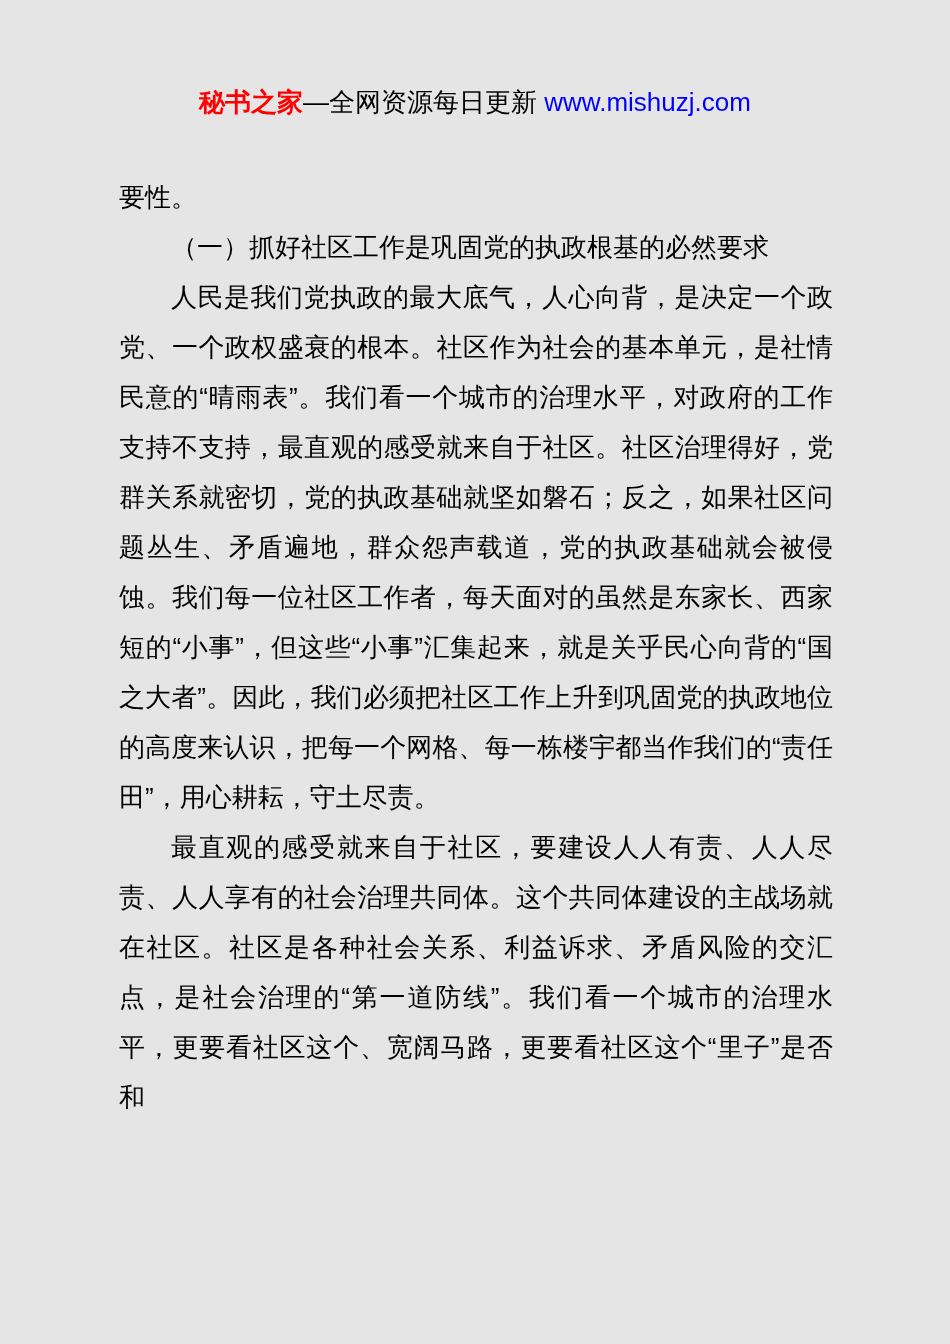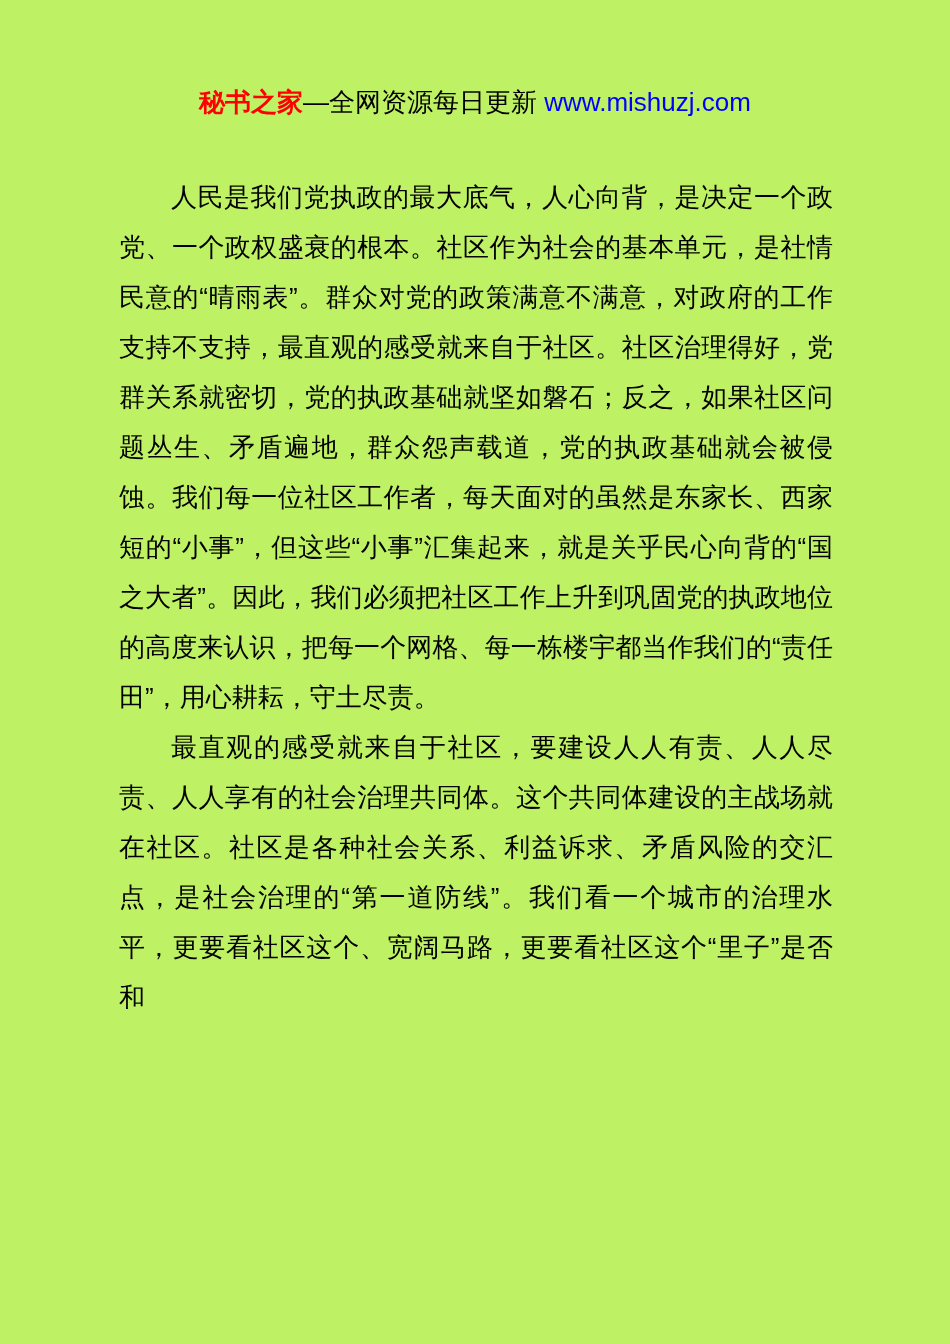--- a/index.html
+++ b/index.html
@@ -4,21 +4,21 @@
 <style>
   html, body {
     margin: 0;
     padding: 0;
     background: #ffffff;
   }
   .page {
     position: relative;
     width: 950px;
     height: 1344px;
-    background: #bef264;
+    background: #e5e5e5;
     font-family: "Liberation Sans", "DejaVu Sans", sans-serif;
     overflow: hidden;
   }
   .doc-header {
     position: absolute;
     top: 84px;
     left: 0;
     width: 100%;
     text-align: center;
     font-size: 26px;
@@ -49,16 +49,18 @@
   .seg.bold {
     font-weight: 400;
   }
 </style>
 </head>
 <body>
 
 <div class="page">
   <div class="doc-header"><span class="brand" style="color: rgb(255, 0, 0);">秘书之家</span><span class="tagline" style="color: rgb(0, 0, 0);">—全网资源每日更新 </span><span class="url" style="color: rgb(0, 0, 255);">www.mishuzj.com</span></div>
   <div class="doc-body" style="color: rgb(0, 0, 0);">
-      <p class="para indent"><span class="seg">人民是我们党执政的最大底气，人心向背，是决定一个政党、一个政权盛衰的根本。社区作为社会的基本单元，是社情民意的“晴雨表”。群众对党的政策满意不满意，对政府的工作支持不支持，最直观的感受就来自于社区。社区治理得好，党群关系就密切，党的执政基础就坚如磐石；反之，如果社区问题丛生、矛盾遍地，群众怨声载道，党的执政基础就会被侵蚀。我们每一位社区工作者，每天面对的虽然是东家长、西家短的“小事”，但这些“小事”汇集起来，就是关乎民心向背的“国之大者”。因此，我们必须把社区工作上升到巩固党的执政地位的高度来认识，把每一个网格、每一栋楼宇都当作我们的“责任田”，用心耕耘，守土尽责。</span></p>
+      <p class="para"><span class="seg">要性。</span></p>
+      <p class="para indent"><span class="seg">（一）抓好社区工作是巩固党的执政根基的必然要求</span></p>
+      <p class="para indent"><span class="seg">人民是我们党执政的最大底气，人心向背，是决定一个政党、一个政权盛衰的根本。社区作为社会的基本单元，是社情民意的“晴雨表”。我们看一个城市的治理水平，对政府的工作支持不支持，最直观的感受就来自于社区。社区治理得好，党群关系就密切，党的执政基础就坚如磐石；反之，如果社区问题丛生、矛盾遍地，群众怨声载道，党的执政基础就会被侵蚀。我们每一位社区工作者，每天面对的虽然是东家长、西家短的“小事”，但这些“小事”汇集起来，就是关乎民心向背的“国之大者”。因此，我们必须把社区工作上升到巩固党的执政地位的高度来认识，把每一个网格、每一栋楼宇都当作我们的“责任田”，用心耕耘，守土尽责。</span></p>
       <p class="para indent"><span class="seg">最直观的感受就来自于社区，要建设人人有责、人人尽责、人人享有的社会治理共同体。这个共同体建设的主战场就在社区。社区是各种社会关系、利益诉求、矛盾风险的交汇点，是社会治理的“</span><span class="seg bold">第一</span><span class="seg">道防线”。我们看一个城市的治理水平，更要看社区这个、宽阔马路，更要看社区这个“里子”是否和</span></p>
     </div>
 </div>
 
 </body></html>

